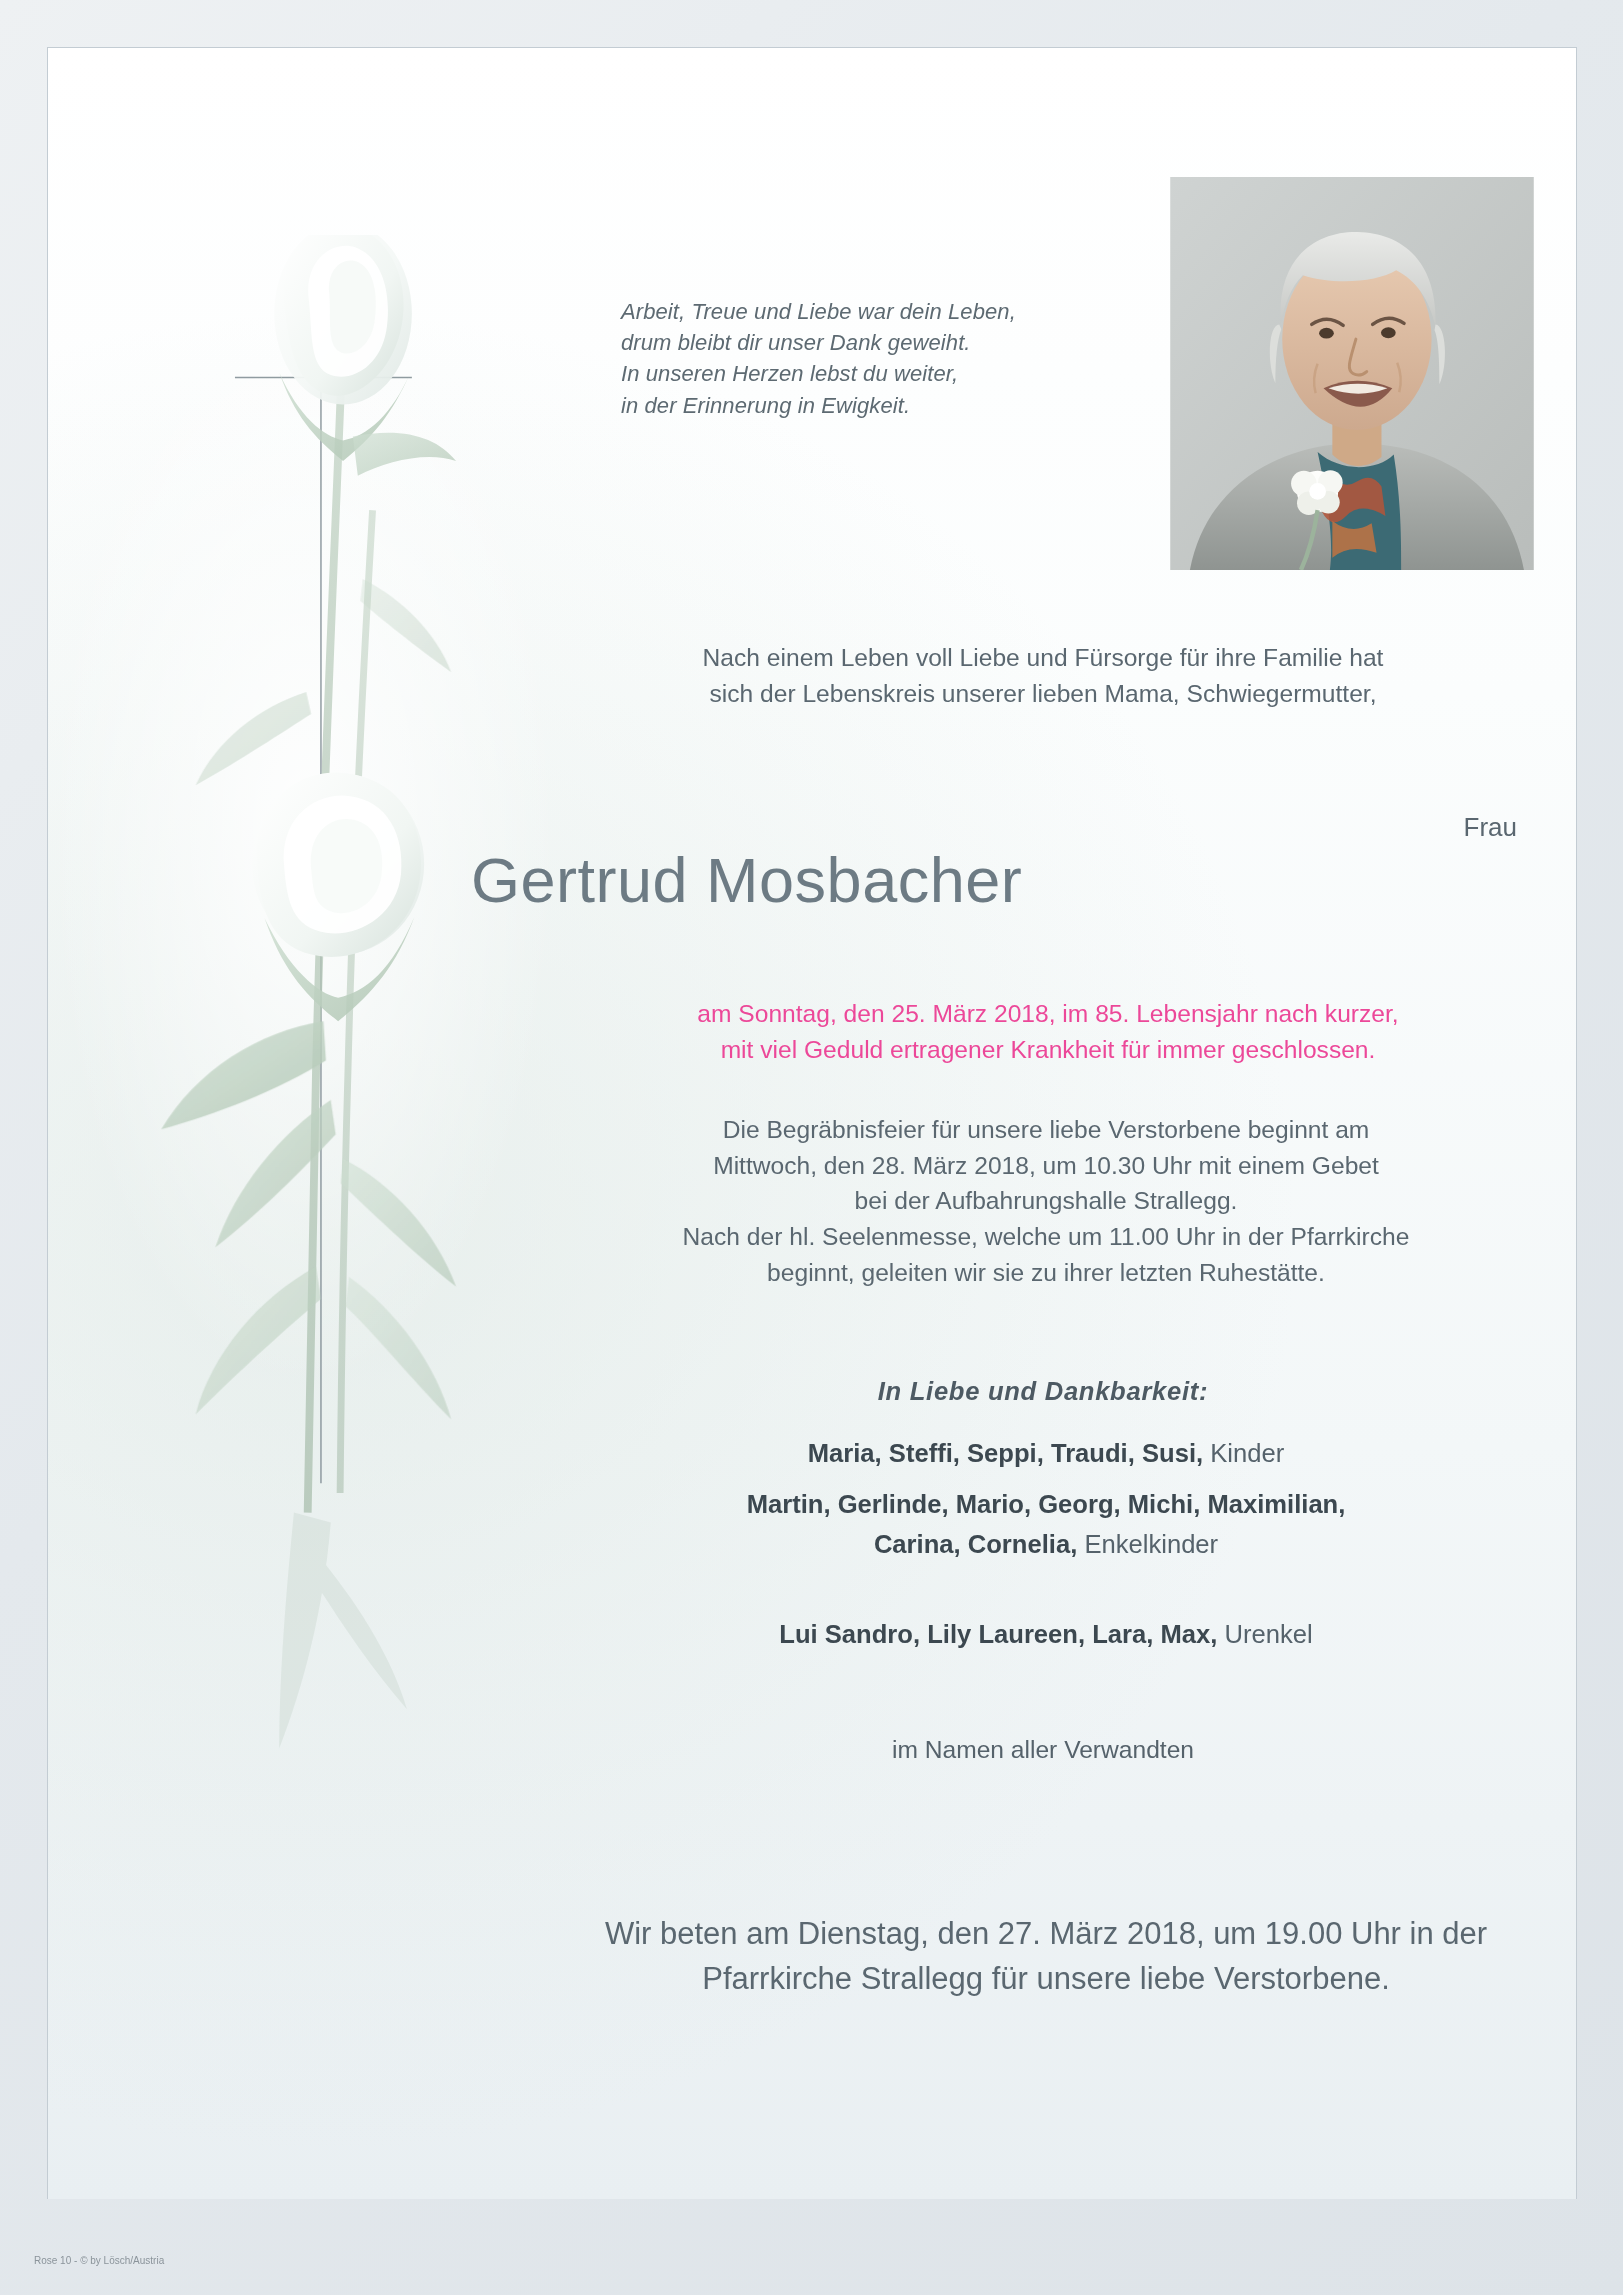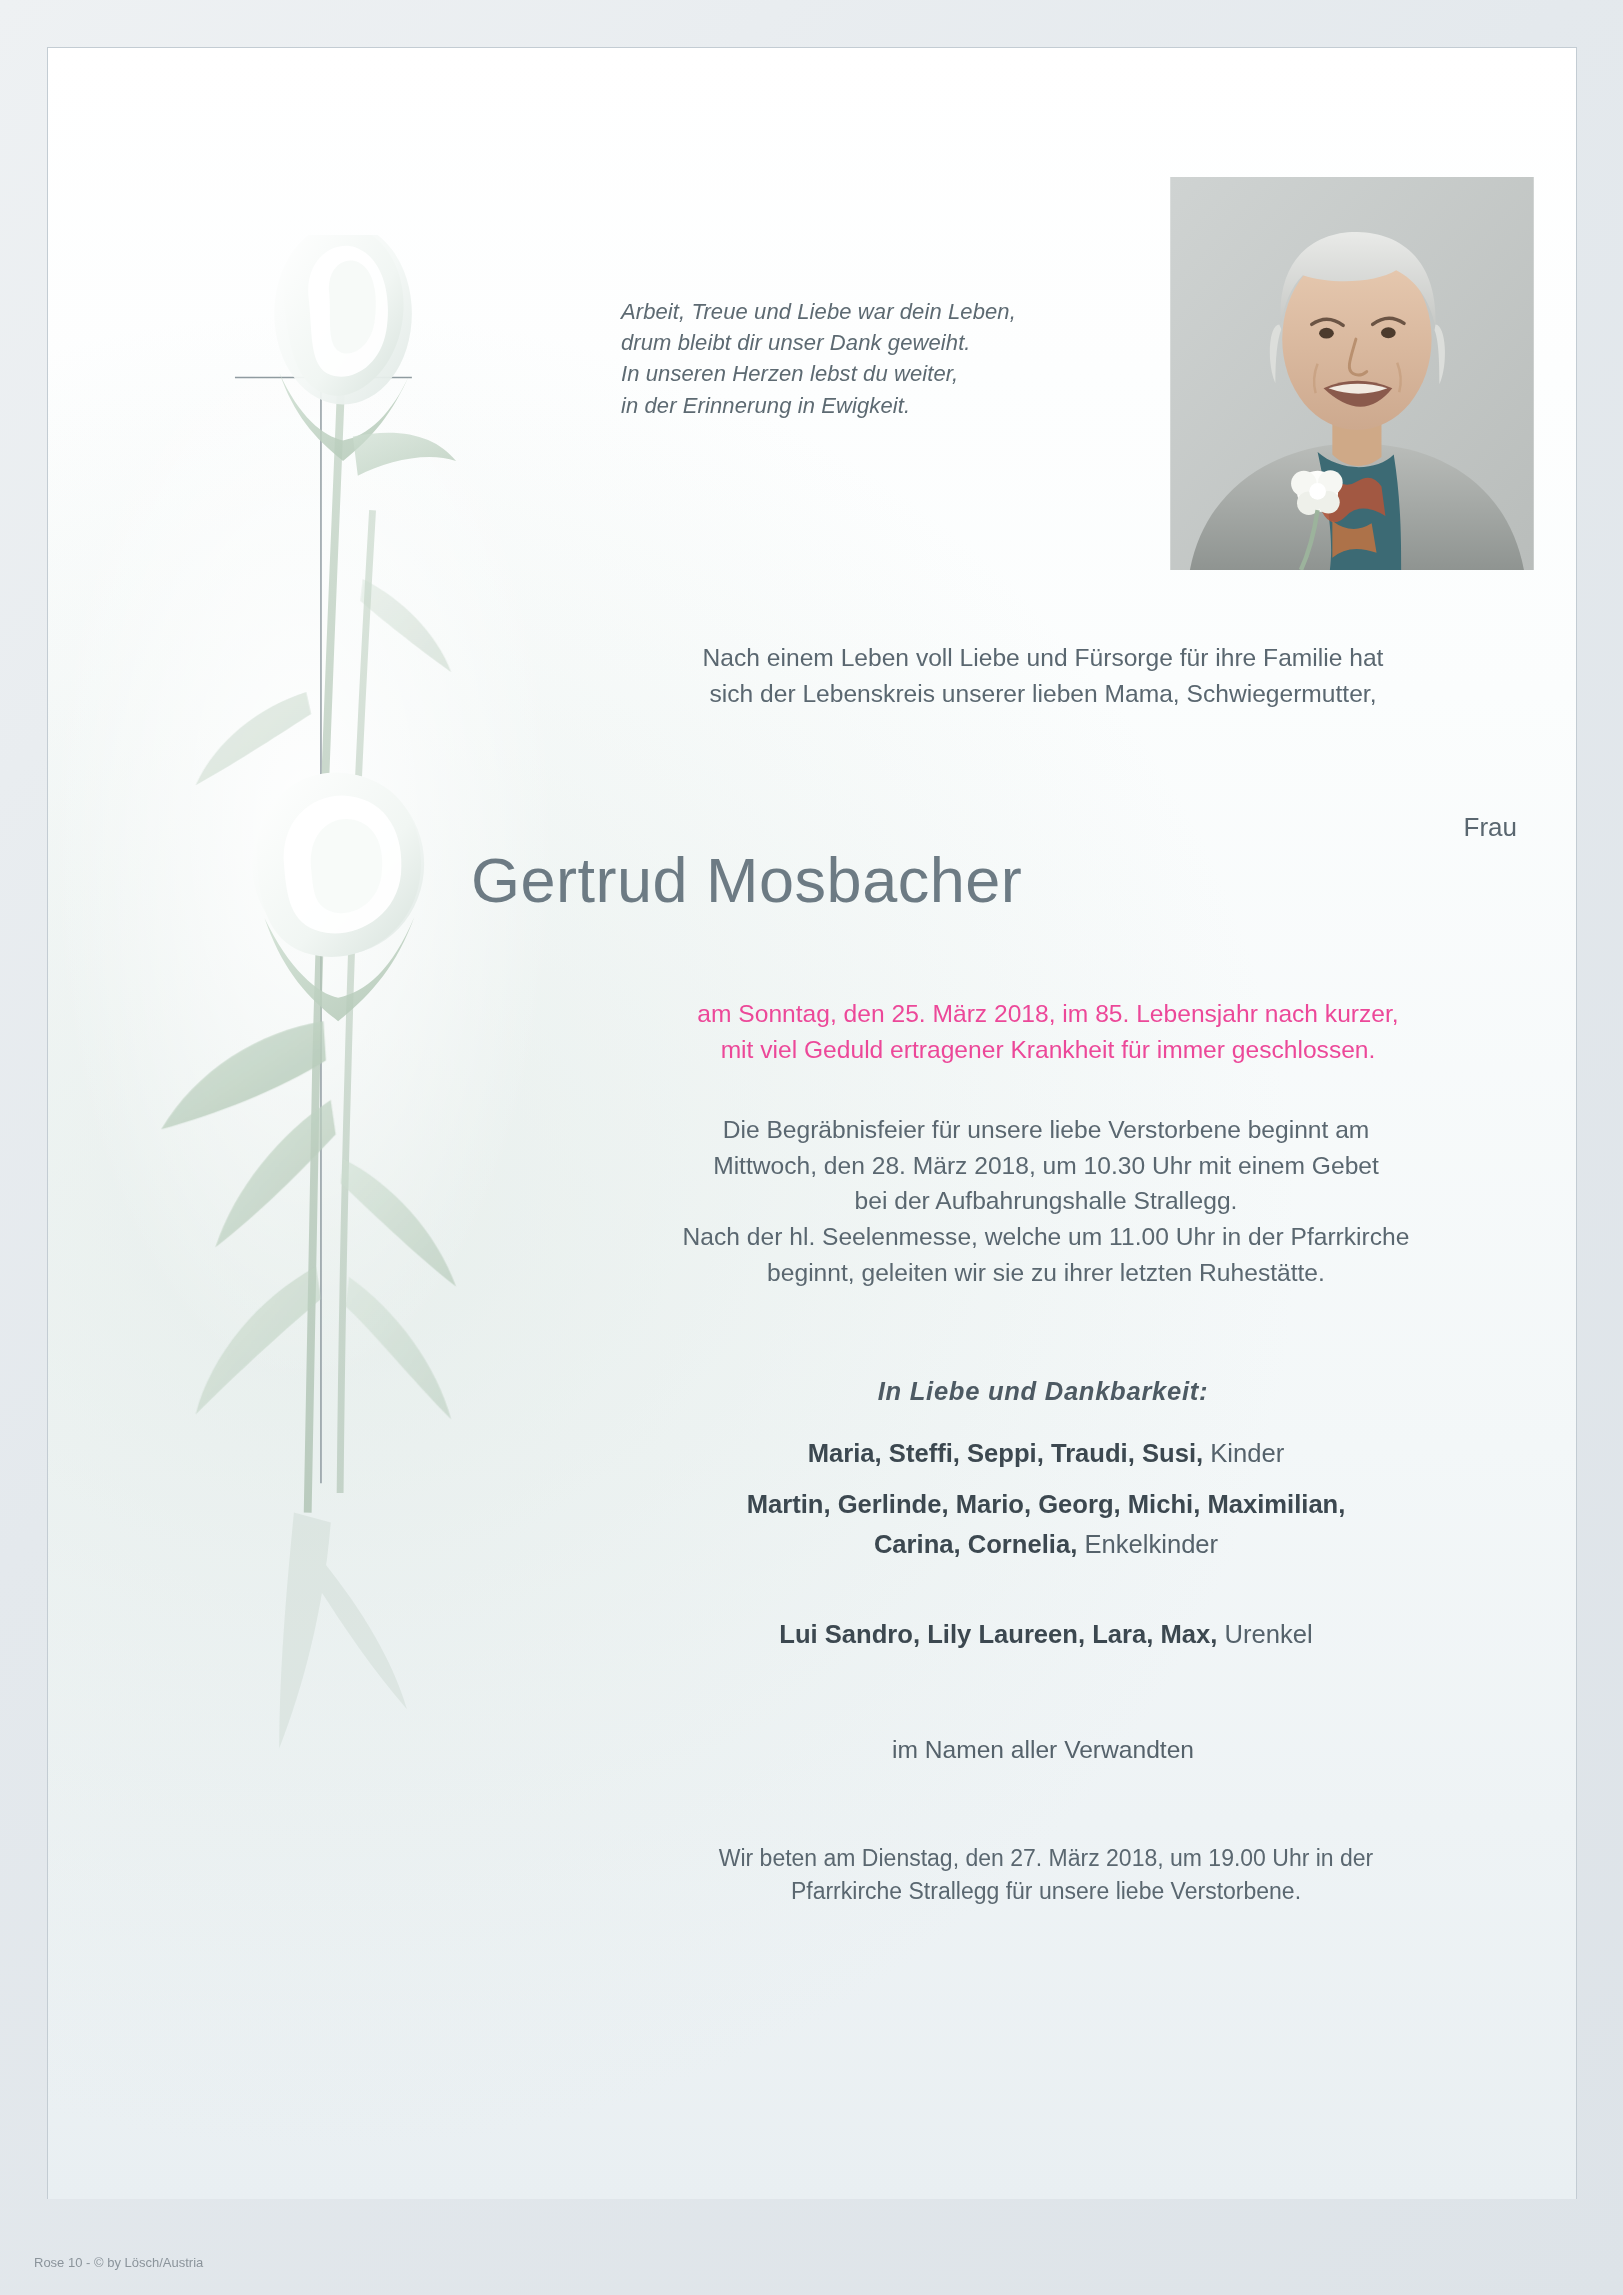--- a/index.html
+++ b/index.html
@@ -181,33 +181,33 @@
     top: 1688px;
     width: 948px;
     text-align: center;
     font-size: 24.6px;
     color: #55626b;
   }
 
   .prayer {
     position: absolute;
     left: 509px;
-    top: 1794px;
+    top: 1864px;
     width: 978px;
     text-align: center;
-    font-size: 23px;
+    font-size: 31px;
     line-height: 1.45;
     color: #5a6770;
   }
 
   .credit {
     position: absolute;
     left: 34px;
     top: 2255px;
-    font-size: 13px;
+    font-size: 10px;
     color: #8b949b;
     font-family: "Liberation Sans", sans-serif;
   }
 </style>
 </head>
 <body>
 
 <div class="page">
   <div class="outer-frame"></div>
   <div class="inner-border"></div>

